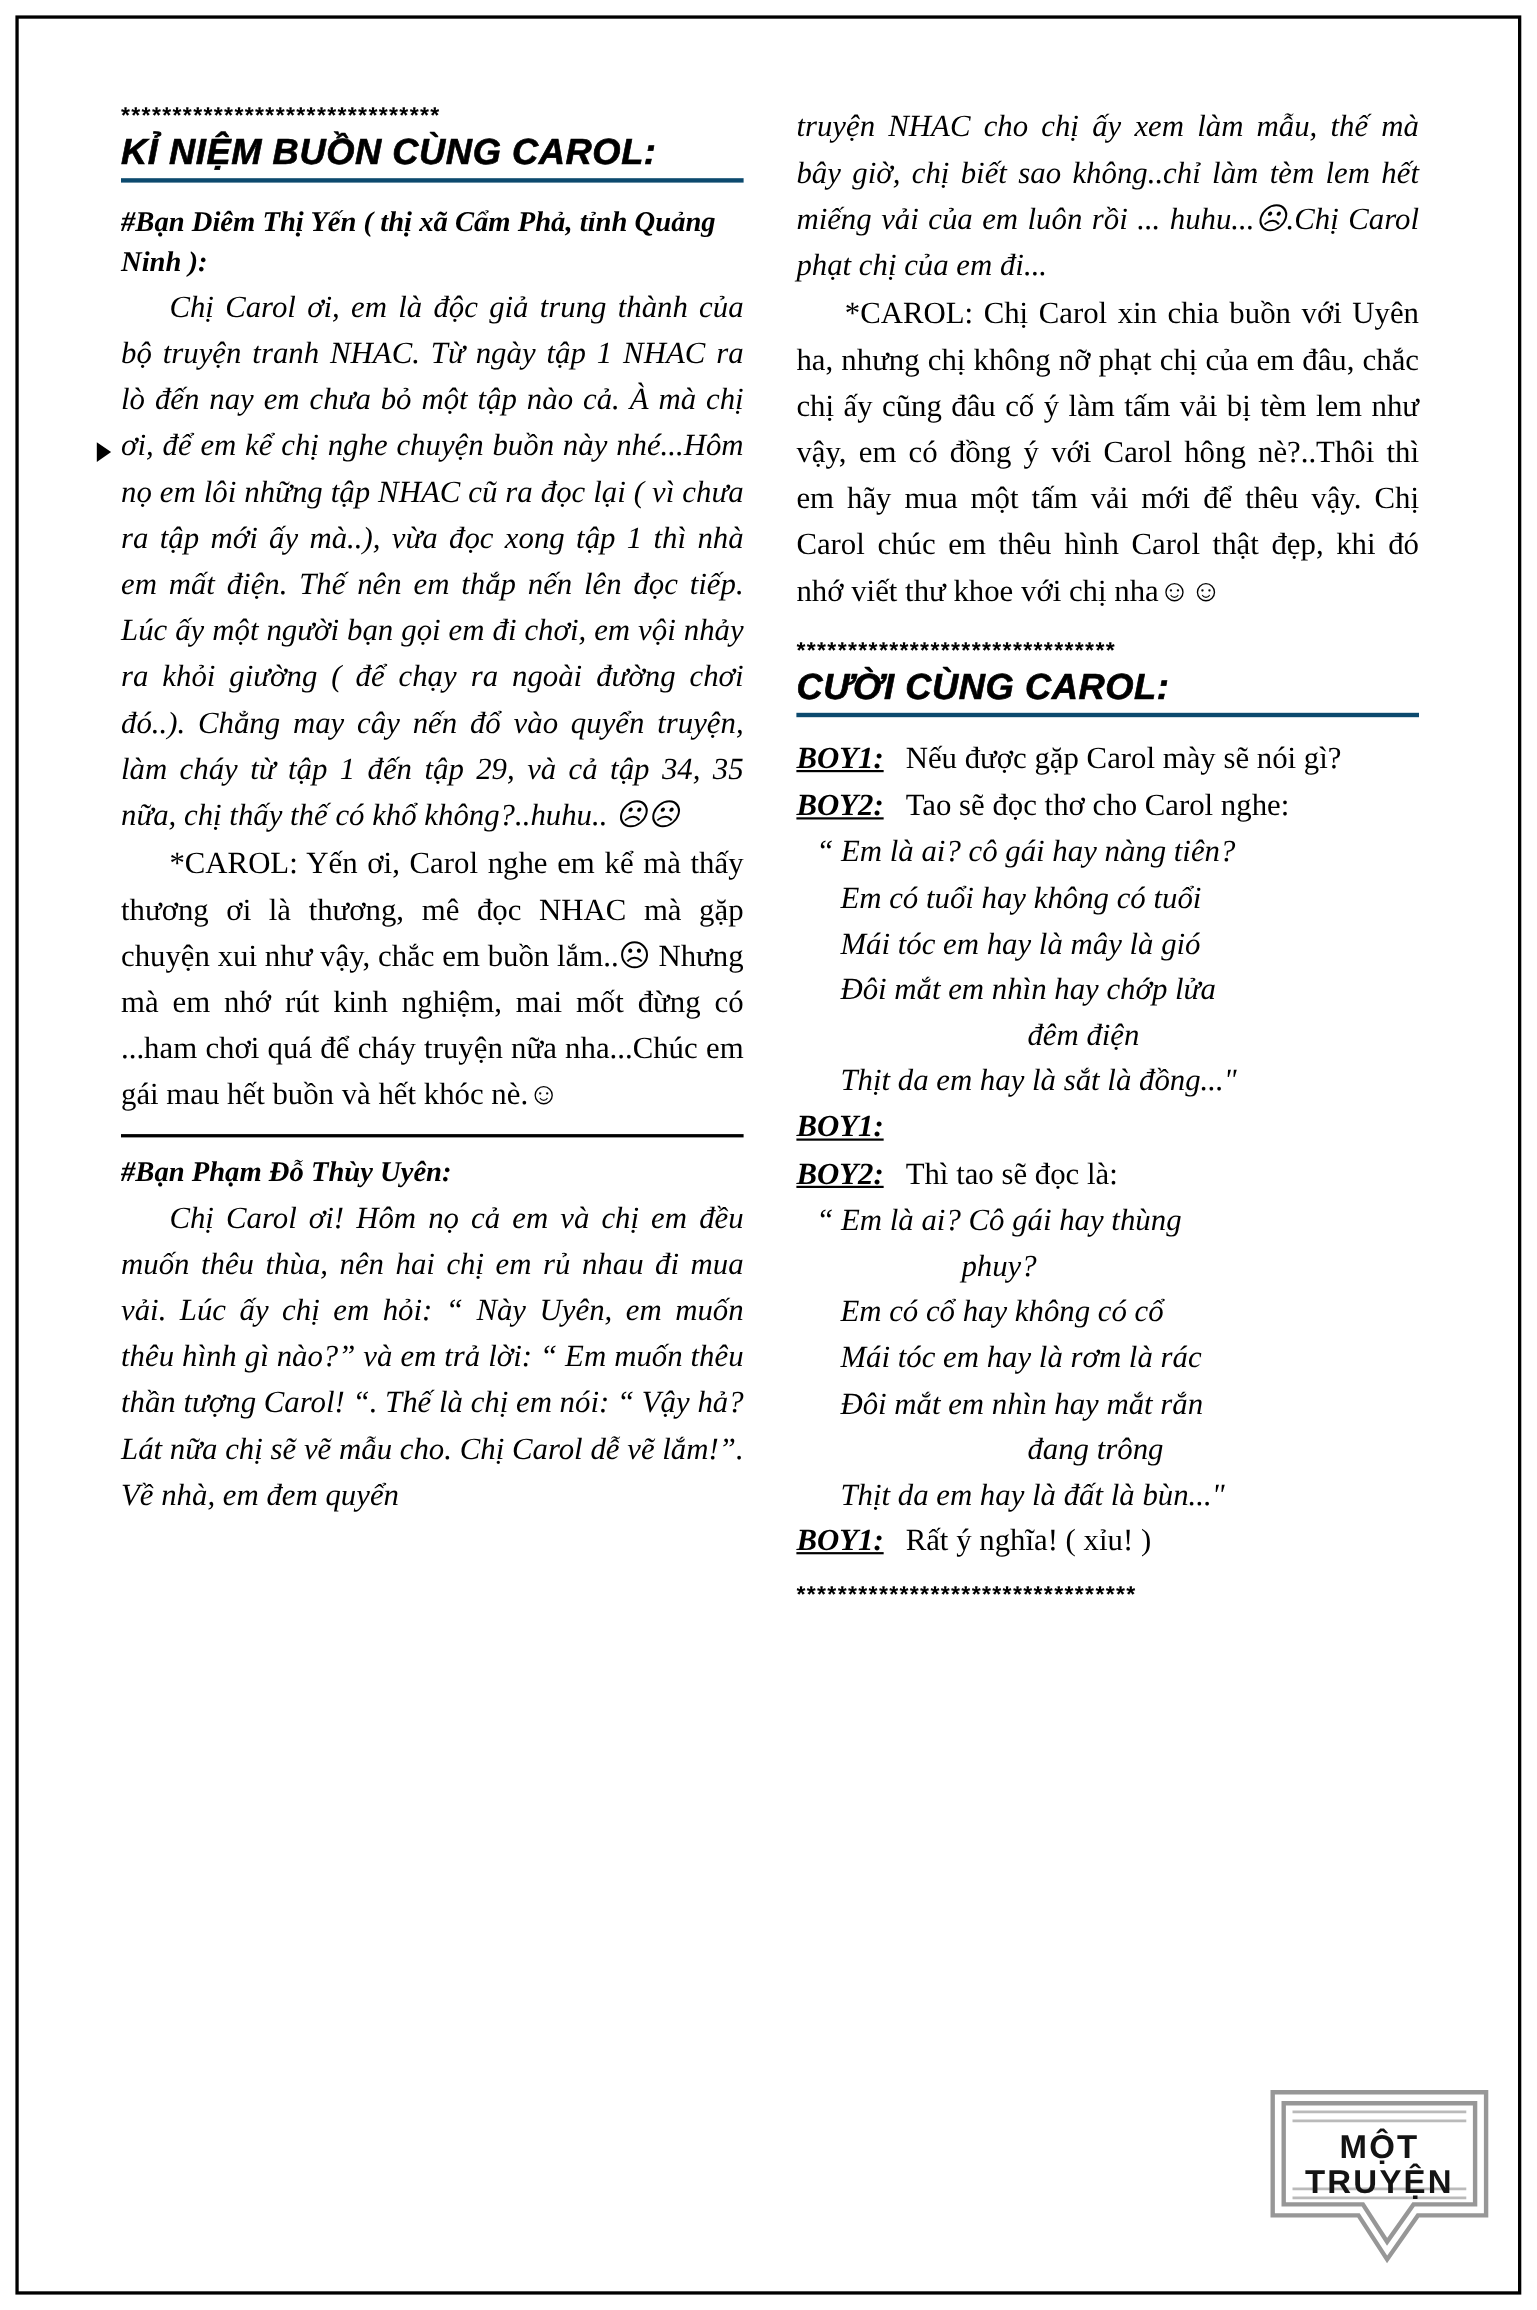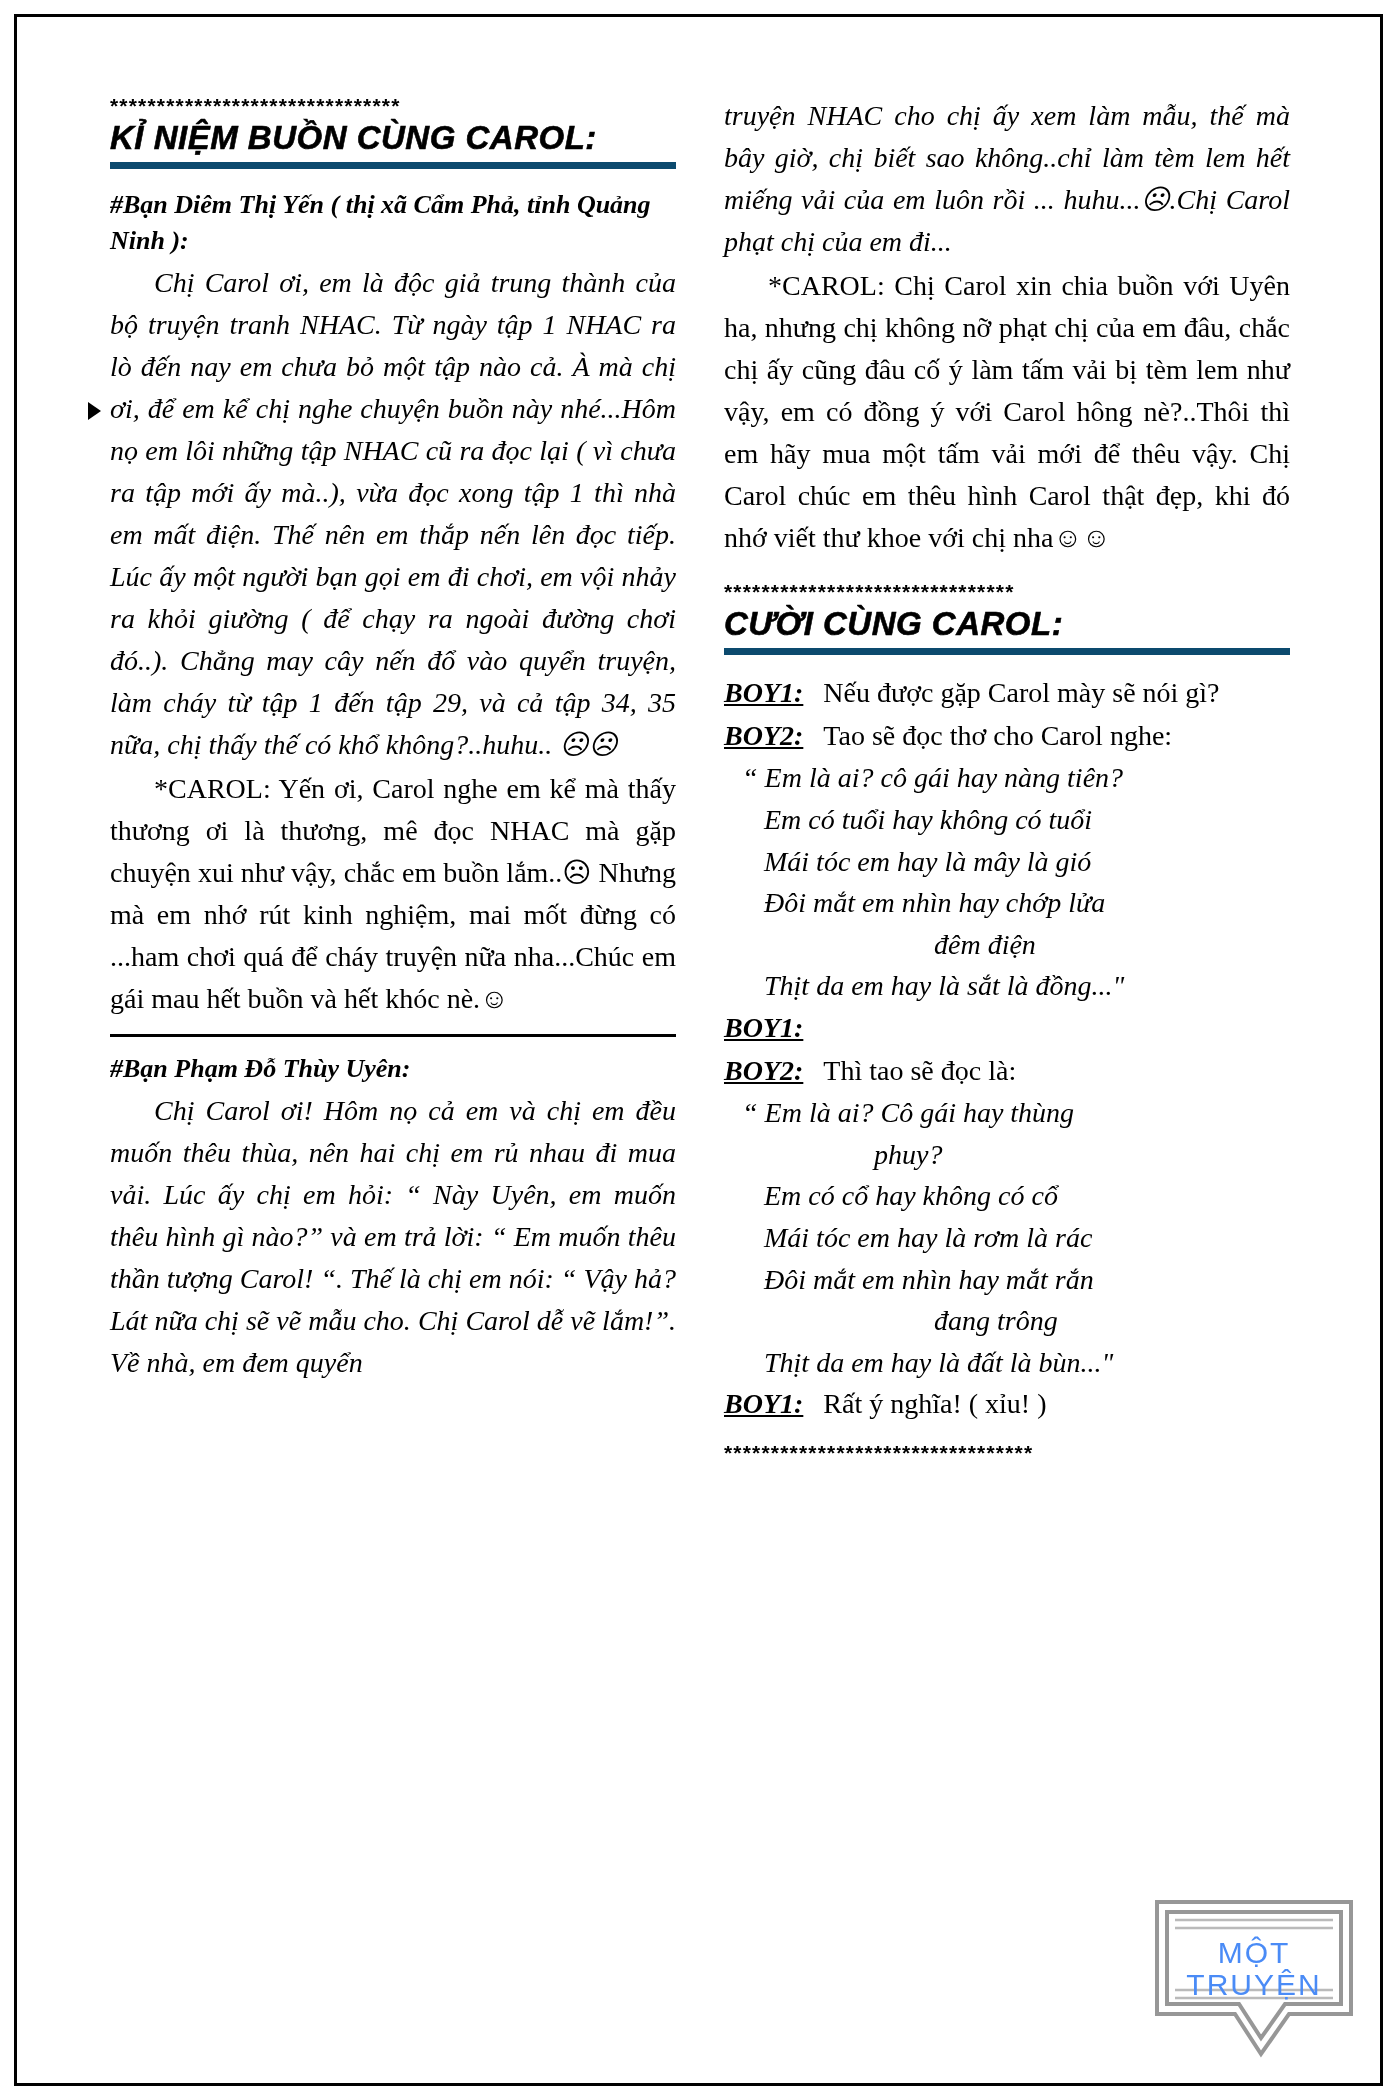--- a/index.html
+++ b/index.html
@@ -49,21 +49,21 @@
     margin-bottom: 4px;
   }
   .section-title {
     font-family: "Liberation Sans", sans-serif;
     font-weight: 700;
     font-style: italic;
     font-size: 33px;
     letter-spacing: 0.5px;
     line-height: 1.1;
     padding-bottom: 6px;
-    border-bottom: 7px solid #0c4a6e;
+    border-bottom: 4px solid #0c4a6e;
     margin-bottom: 18px;
     -webkit-text-stroke: 0.6px #000;
   }
   .sender {
     font-family: "Liberation Serif", serif;
     font-weight: 700;
     font-style: italic;
     font-size: 26px;
     line-height: 1.36;
     margin-bottom: 4px;
@@ -154,22 +154,22 @@
     width: 100%;
     height: 100%;
   }
   .wm-text {
     position: absolute;
     left: 0;
     top: 0;
     width: 100%;
     text-align: center;
     font-family: "Liberation Sans", sans-serif;
-    font-weight: 400;
-    color: #3b82f6;
+    font-weight: 700;
+    color: #000000;
   }
 </style>
 </head>
 <body>
 
 <div class="page">
   <div class="border-frame"></div>
   <div class="arrow-mark"></div>
 
   <div class="columns">

